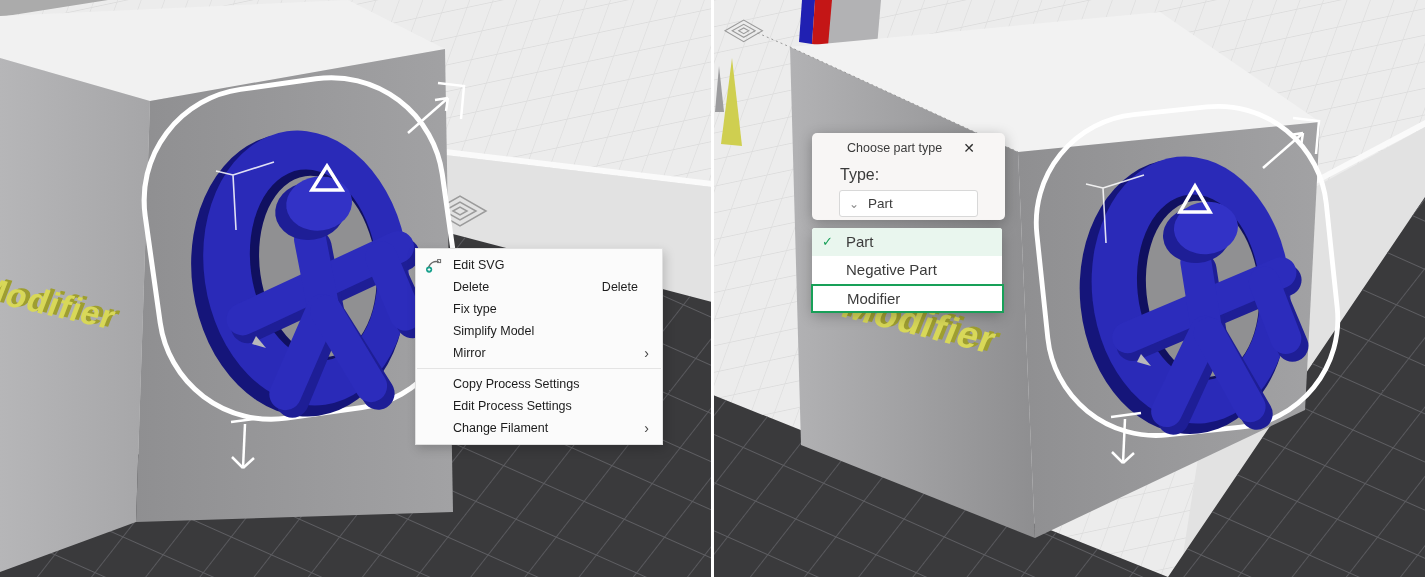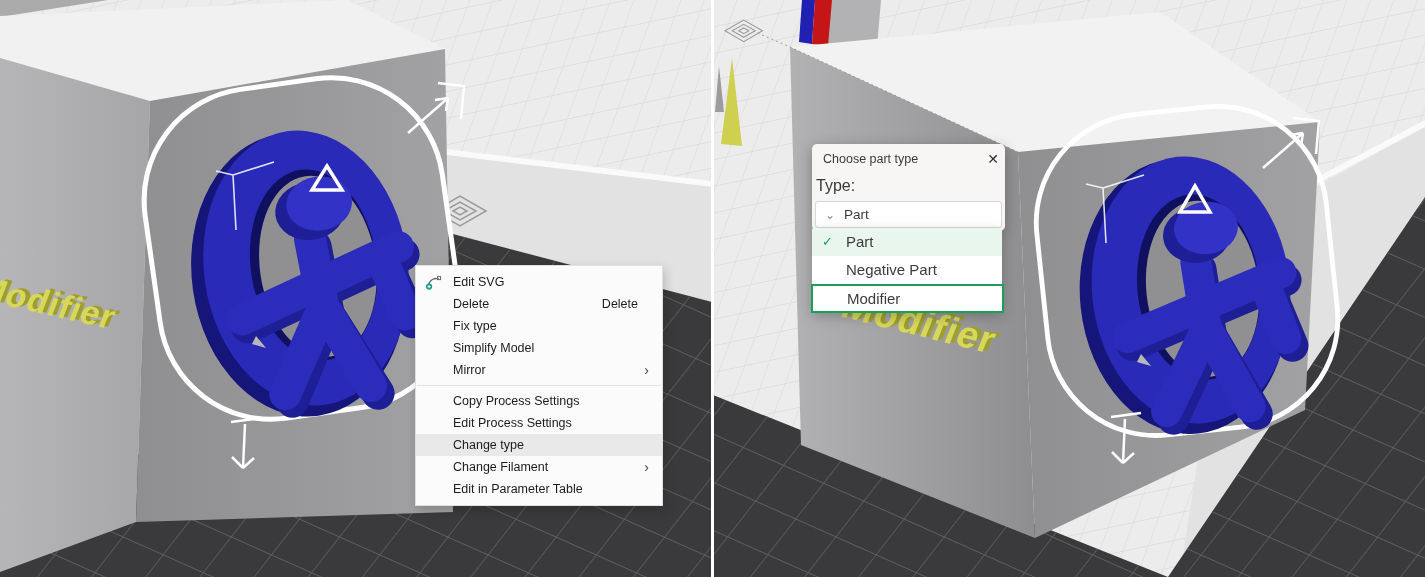--- a/index.html
+++ b/index.html
@@ -5,37 +5,37 @@
   html,body{margin:0;padding:0;background:#ffffff;font-family:"Liberation Sans",sans-serif;}
   .app{position:relative;width:1425px;height:577px;overflow:hidden;background:#ececec;}
   .panel{position:absolute;top:0;height:577px;overflow:hidden;}
   .panel.left{left:0;width:712px;}
   .panel.right{left:713px;width:712px;}
   .divider{position:absolute;left:711px;top:0;width:3px;height:577px;background:#ffffff;z-index:6;}
   svg.scene{position:absolute;left:0;top:0;display:block;}
 
   
   .context-menu{
-    position:absolute;left:415px;top:265px;width:248px;box-sizing:border-box;
+    position:absolute;left:415px;top:248px;width:248px;box-sizing:border-box;
     background:#fbfbfb;border:1px solid #e0e0e0;box-shadow:2px 4px 10px rgba(0,0,0,.18);
     padding:5px 0;z-index:10;font-size:12.5px;color:#1c1c1c;
   }
   .mi{position:relative;height:22px;line-height:22px;padding-left:37px;white-space:nowrap;cursor:default;}
   .mi.hl{background:#e9e9e9;}
   .mi.disabled{color:#b3b3b3;}
   .mi .mi-shortcut{position:absolute;right:24px;top:0;}
   .mi .mi-sub{position:absolute;right:13px;top:0;font-size:14px;color:#444;}
   .mi-icon{position:absolute;left:9px;top:3px;width:17px;height:17px;}
   .menu-sep{height:1px;background:#e4e4e4;margin:4px 1px;}
 
   
   .dialog{
-    position:absolute;left:99px;top:144px;width:193px;height:87px;box-sizing:border-box;
+    position:absolute;left:99px;top:133px;width:193px;height:87px;box-sizing:border-box;
     background:#f8f6f5;border-radius:5px;box-shadow:0 3px 14px rgba(0,0,0,.28);
-    z-index:10;padding:0 3px;
+    z-index:10;padding:0 27px;
   }
   .dialog-header{display:flex;justify-content:space-between;align-items:center;height:27px;margin-top:1px;}
   .dialog-title{font-size:12.5px;color:#3a3a3a;padding-left:8px;}
   .dialog-close{font-size:14px;color:#2e2e2e;width:18px;text-align:center;cursor:default;}
   .type-label{font-size:16px;color:#3a3a3a;margin:5px 0 6px 1px;}
   .select-field{
     height:27px;box-sizing:border-box;background:#ffffff;border:1px solid #d8d8d8;border-radius:3px;
     display:flex;align-items:center;padding:0 9px;font-size:13.5px;color:#3c3c3c;gap:9px;
   }
   .select-chevron{color:#8c8c8c;font-size:12px;line-height:10px;}
@@ -176,29 +176,23 @@
         <span class="mi-label">Mirror</span>
         <span class="mi-sub">›</span>
       </div>
       <div class="menu-sep"></div>
       <div class="mi">
         <span class="mi-label">Copy Process Settings</span>
       </div>
       <div class="mi">
         <span class="mi-label">Edit Process Settings</span>
       </div>
-      <div class="mi hl">
-        <span class="mi-label">Change type</span>
-      </div>
       <div class="mi">
         <span class="mi-label">Change Filament</span>
         <span class="mi-sub">›</span>
-      </div>
-      <div class="mi">
-        <span class="mi-label">Edit in Parameter Table</span>
       </div>
     </div>
   </section>
 
   <section class="panel right">
     <svg class="scene" width="712" height="577" viewBox="0 0 712 577">
       <rect width="712" height="577" fill="#ececec"></rect>
       <rect width="712" height="577" fill="url(#lgrid)"></rect>
       <polygon points="563,199 712,120 712,127 563,205" fill="#fafafa"></polygon>
       <polygon points="520,232 712,127 712,197 470,555" fill="#e2e2e2"></polygon>

